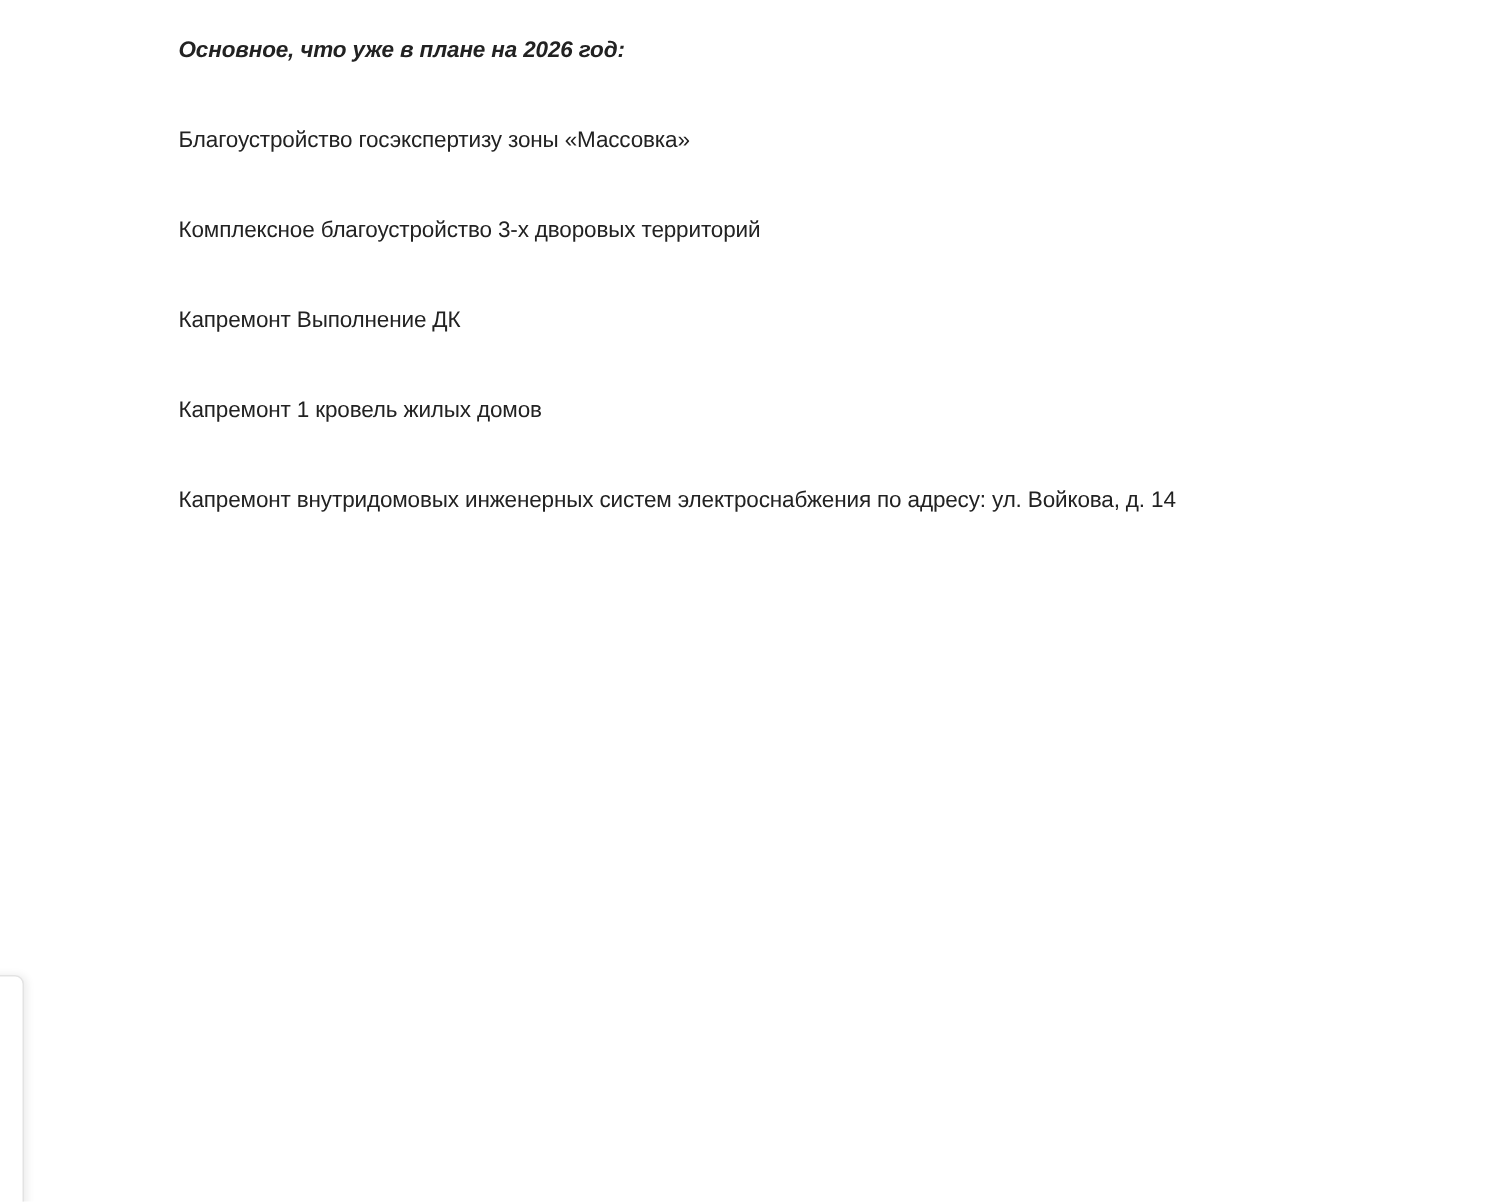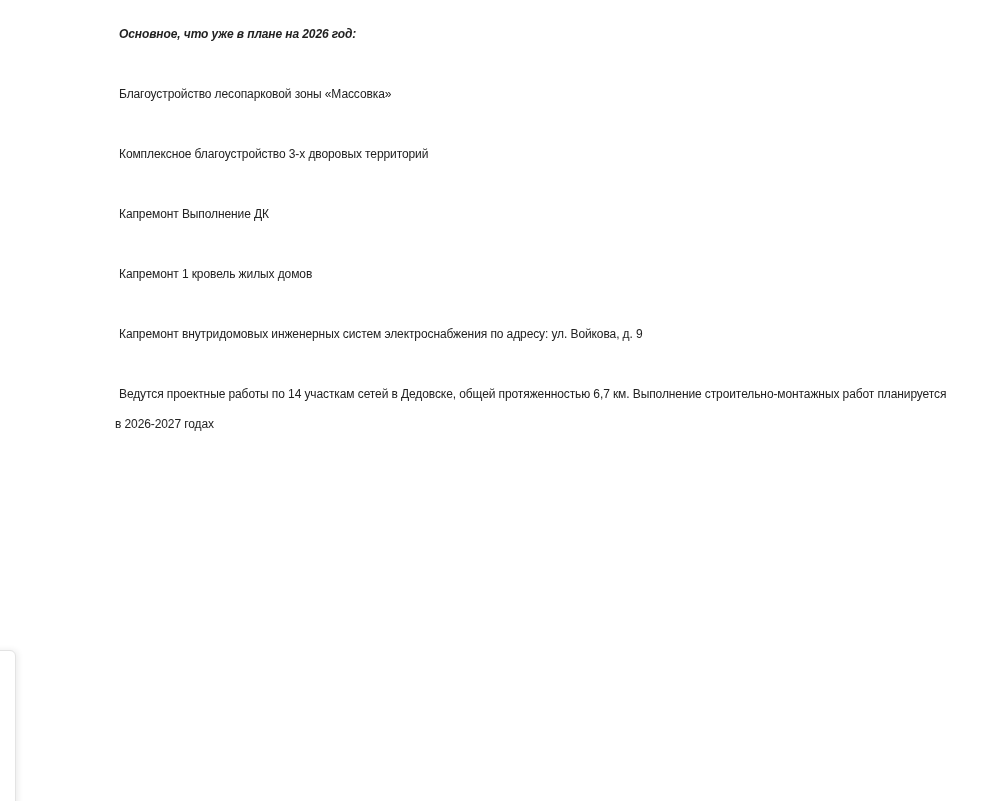--- a/index.html
+++ b/index.html
@@ -13,21 +13,21 @@
       position: relative;
       overflow: hidden;
       font-family: "Liberation Sans", "DejaVu Sans", sans-serif;
       color: #222222;
     }
     .article {
       position: absolute;
       left: 115px;
       top: 19px;
       width: 840px;
-      font-size: 12px;
+      font-size: 15px;
       line-height: 30px;
       letter-spacing: -0.1px;
     }
     .article p {
       margin: 0 0 30px 0;
       white-space: pre-wrap;
     }
     .heading {
       font-weight: bold;
       font-style: italic;
@@ -59,21 +59,20 @@
     }
   </style>
 </head>
 <body>
 
 <div class="side-card"></div>
 
 <article class="article">
   <p class="heading indented">Основное, что уже в плане на 2026 год:</p>
 
-  <p class="item"><span class="lead"></span><span>Благоустройство лесопарковой зоны «Массовка»</span></p>
+  <p class="item"><span class="lead"></span><span>Благоустройство госэкспертизу зоны «Массовка»</span></p>
   <p class="item"><span class="lead"></span><span>Комплексное благоустройство 3-х дворовых территорий</span></p>
   <p class="item"><span class="lead"></span><span>Капремонт Выполнение ДК</span></p>
   <p class="item"><span class="lead"></span><span>Капремонт 1 кровель жилых домов</span></p>
-  <p class="item"><span class="lead"></span><span>Капремонт внутридомовых инженерных систем электроснабжения по адресу: ул. Войкова, д. 9</span></p>
+  <p class="item"><span class="lead"></span><span>Капремонт внутридомовых инженерных систем электроснабжения по адресу: ул. Войкова, д. 14</span></p>
 
 
-  <p class="project"><span class="lead"></span><span>Ведутся проектные работы по 14 участкам сетей в Дедовске, общей протяженностью 6,7 км. Выполнение строительно-монтажных работ планируется в 2026-2027 годах</span></p>
 </article>
 
 </body></html>

